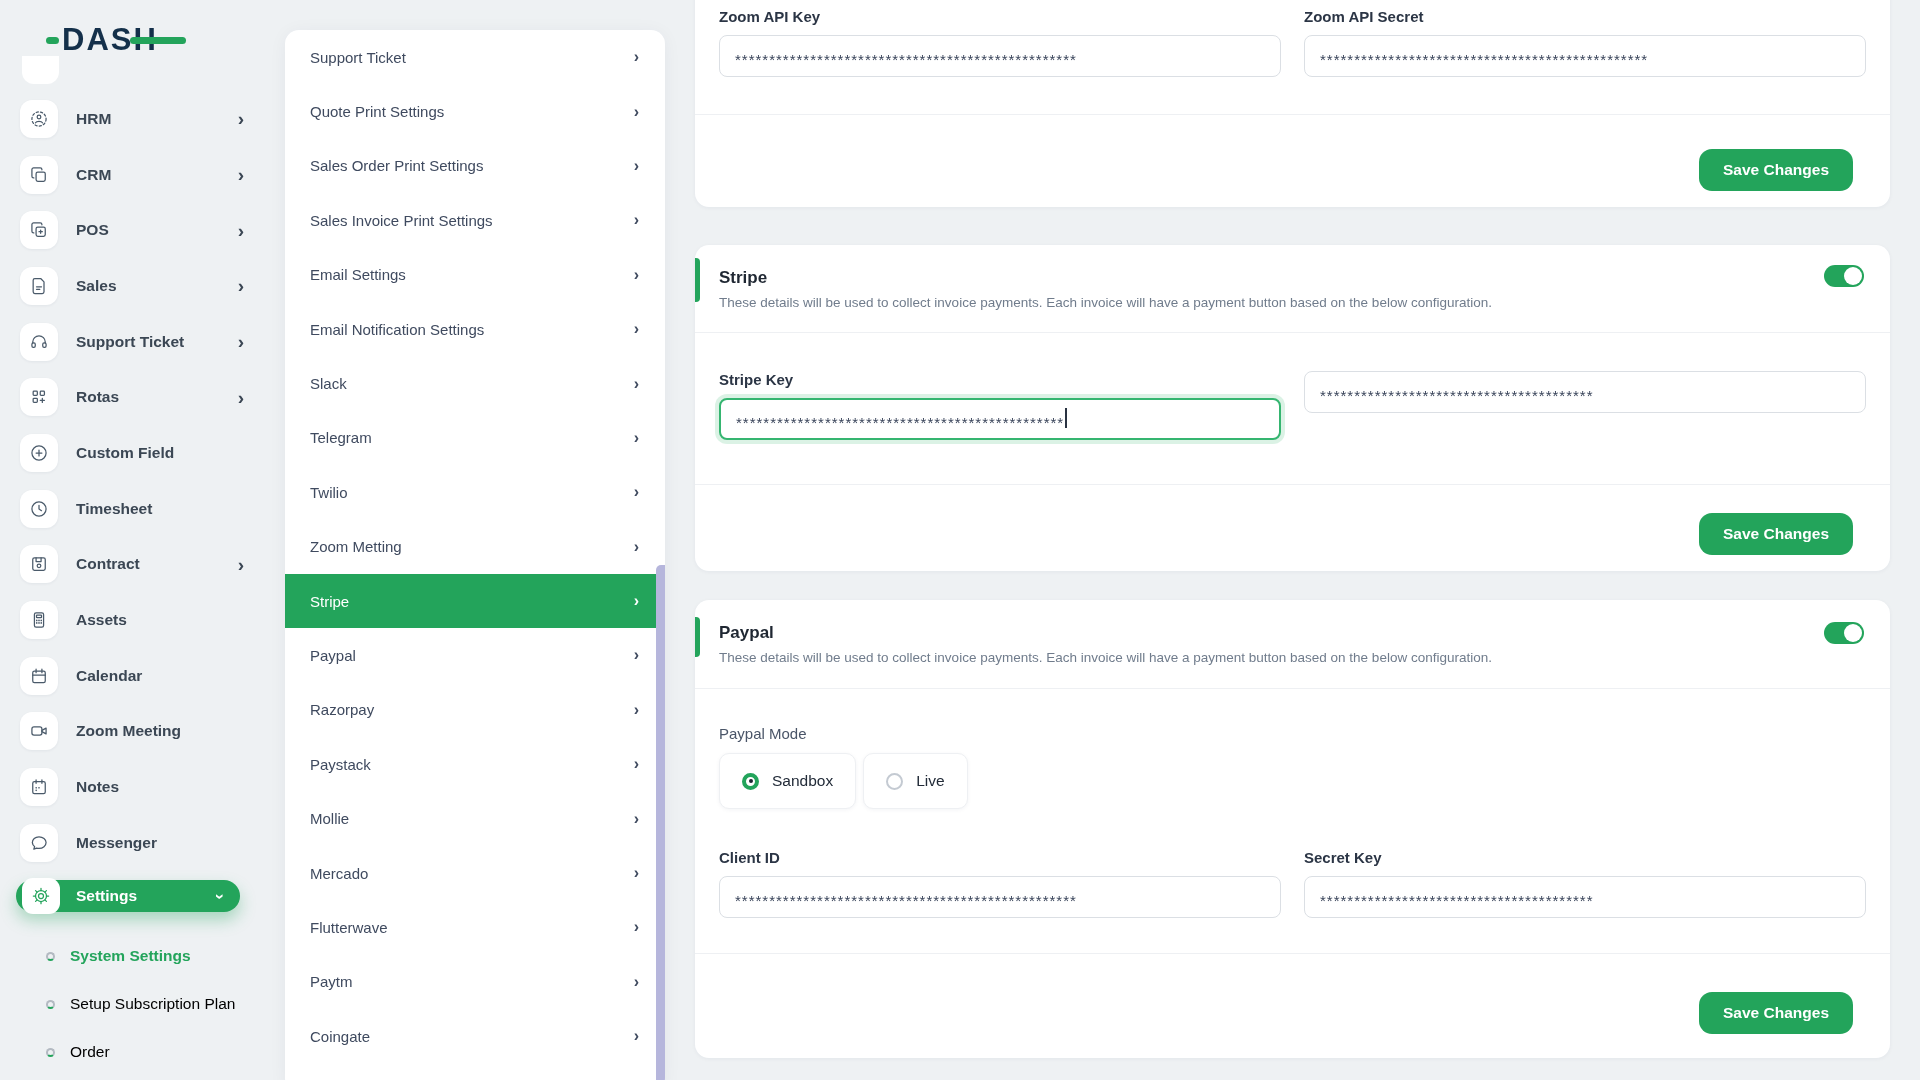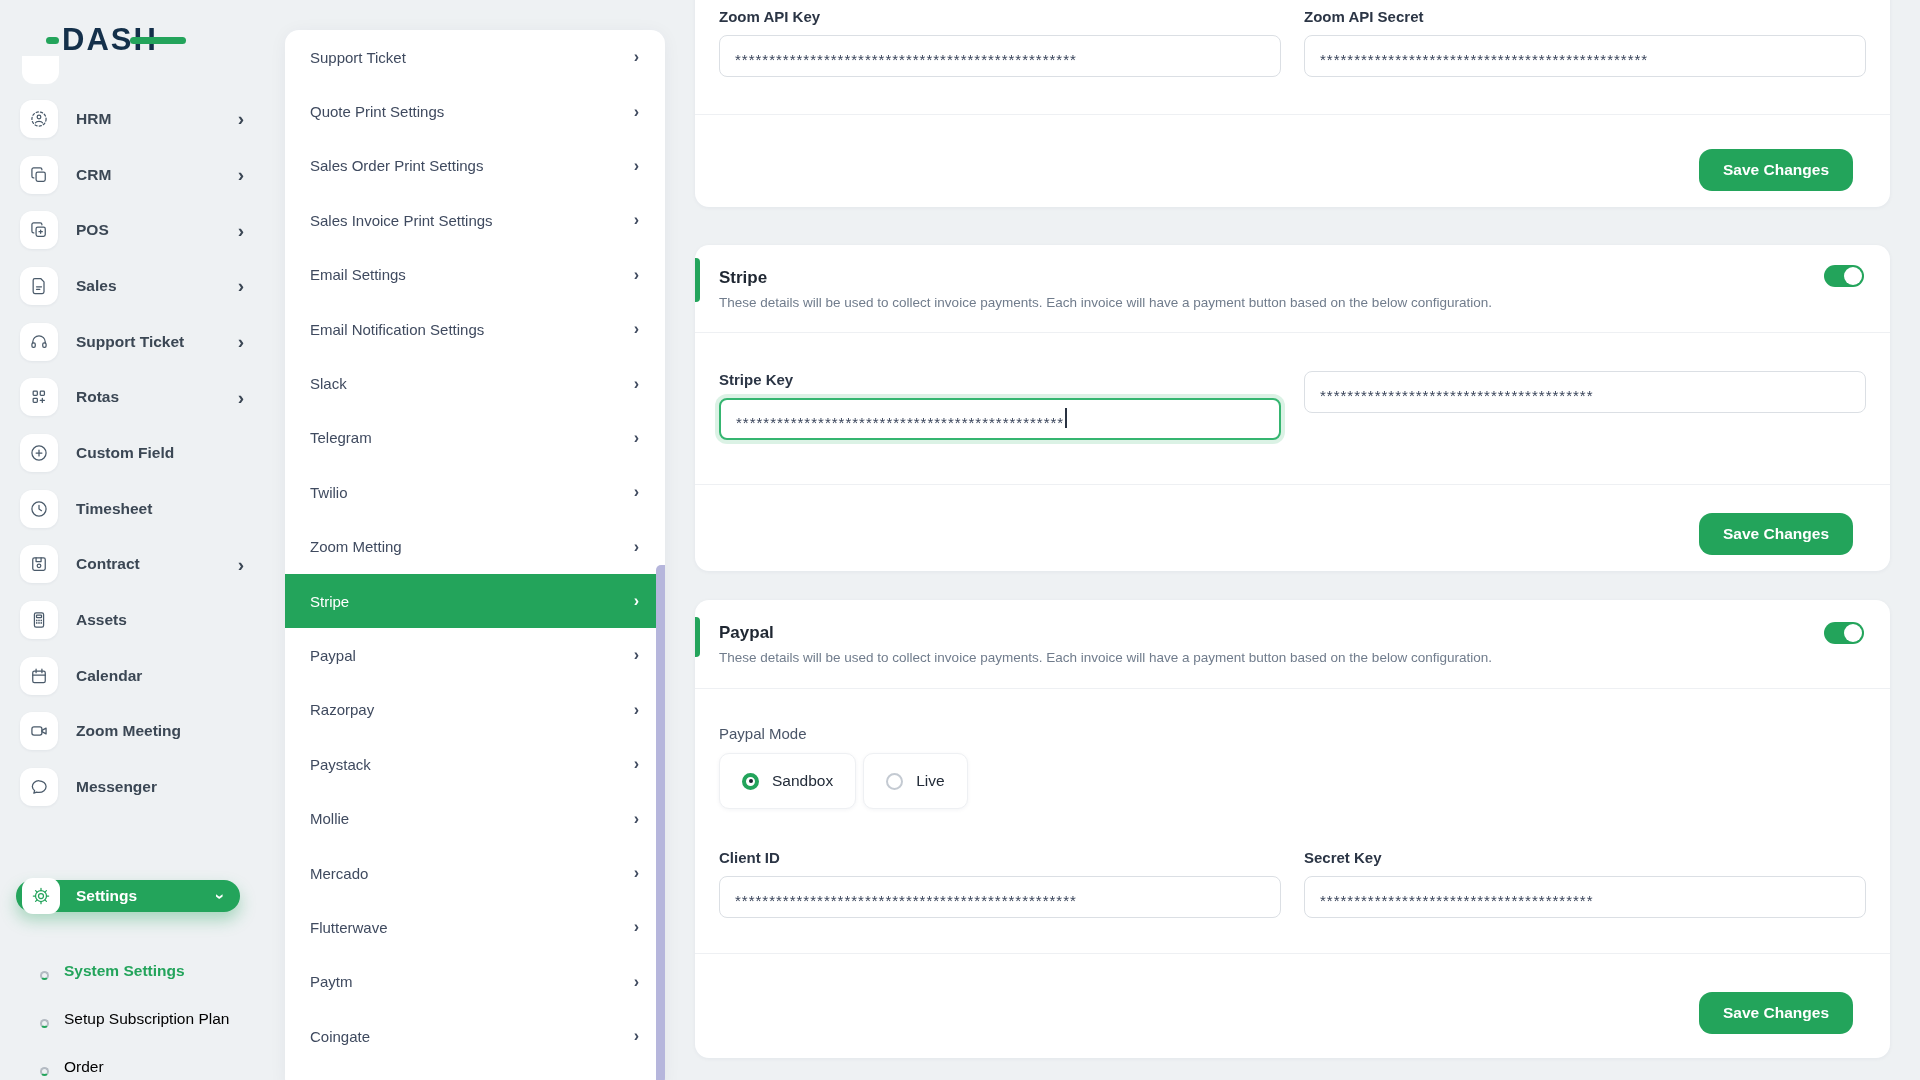--- a/index.html
+++ b/index.html
@@ -25,21 +25,21 @@
 
   .settings-pill { position:absolute; left:16px; top:880px; width:224px; height:32px; background:#23a45b;
                    border-radius:26px; display:flex; align-items:center; padding:0 16px 0 6px;
                    box-shadow:0 8px 16px rgba(35,164,91,.35); cursor:pointer; }
   .settings-pill .icon-tile { width:36px; height:36px; border-radius:11px; box-shadow:none; }
   .settings-pill .icon-tile svg { stroke:#23a45b; }
   .settings-pill .pill-label { margin-left:16px; font-size:15.5px; font-weight:700; color:#fff; }
   .settings-pill .pill-chev { margin-left:auto; color:#fff; font-size:17px; font-weight:700;
                               transform:rotate(90deg); }
   .settings-children { position:absolute; left:0; top:932px; width:262px; }
-  .settings-child { display:flex; align-items:flex-end; height:48px; padding-left:40px; cursor:pointer; }
+  .settings-child { display:flex; align-items:center; height:48px; padding-left:40px; cursor:pointer;margin-left:6px; }
   .bullet { width:9px; height:9px; border-radius:50%; border:2px solid #b3bac2; border-bottom-color:#23a45b; flex:0 0 9px; }
   .child-label { margin-left:15px; font-size:15.5px; color:#000000; }
   .settings-child.active .child-label { color:#23a45b; font-weight:700; }
 
   
   .settings-panel { position:absolute; left:285px; top:30px; width:380px; height:1062px; background:#fff;
                     border-radius:14px; box-shadow:0 2px 18px rgba(25,42,70,.05); overflow:hidden; }
   .menu-row { height:54.4px; display:flex; align-items:center; padding:0 26px 0 25px; cursor:pointer; }
   .menu-label { font-size:15px; color:#3f4a5f; }
   .menu-chev { margin-left:auto; font-size:16px; color:#3f4a5f; }
@@ -224,20 +224,31 @@
     <span class="icon-tile">
             <svg viewBox="0 0 24 24">
               <rect x="3.5" y="7" width="12" height="10" rx="2.5"></rect>
               <path d="M15.5 11.2l5-2.7v7l-5-2.7z"></path>
             </svg>
           </span>
     <span class="nav-label">Zoom Meeting</span>
     <span class="nav-chev chev-glyph" style="visibility: hidden;">›</span>
   </div>
 
+  <div class="nav-item">
+    <span class="icon-tile">
+            <svg viewBox="0 0 24 24">
+              <rect x="4.5" y="5.5" width="15" height="14.5" rx="2"></rect>
+              <path d="M8.5 3.5v4M15.5 3.5v4"></path>
+              <path d="M8.6 13h.01M12 13h.01M8.6 16h.01" stroke-width="2"></path>
+            </svg>
+          </span>
+    <span class="nav-label">Notes</span>
+    <span class="nav-chev chev-glyph" style="visibility: hidden;">›</span>
+  </div>
 
   <div class="nav-item">
     <span class="icon-tile">
             <svg viewBox="0 0 24 24">
               <path d="M12 4.5c4.7 0 8.5 3.1 8.5 7s-3.8 7-8.5 7c-1 0-2-.14-2.9-.4l-3.3 1.3.9-3.1a6.8 6.8 0 0 1-2.7-4.8c0-3.9 3.3-7 8-7z"></path>
             </svg>
           </span>
     <span class="nav-label">Messenger</span>
     <span class="nav-chev chev-glyph" style="visibility: hidden;">›</span>
   </div>

